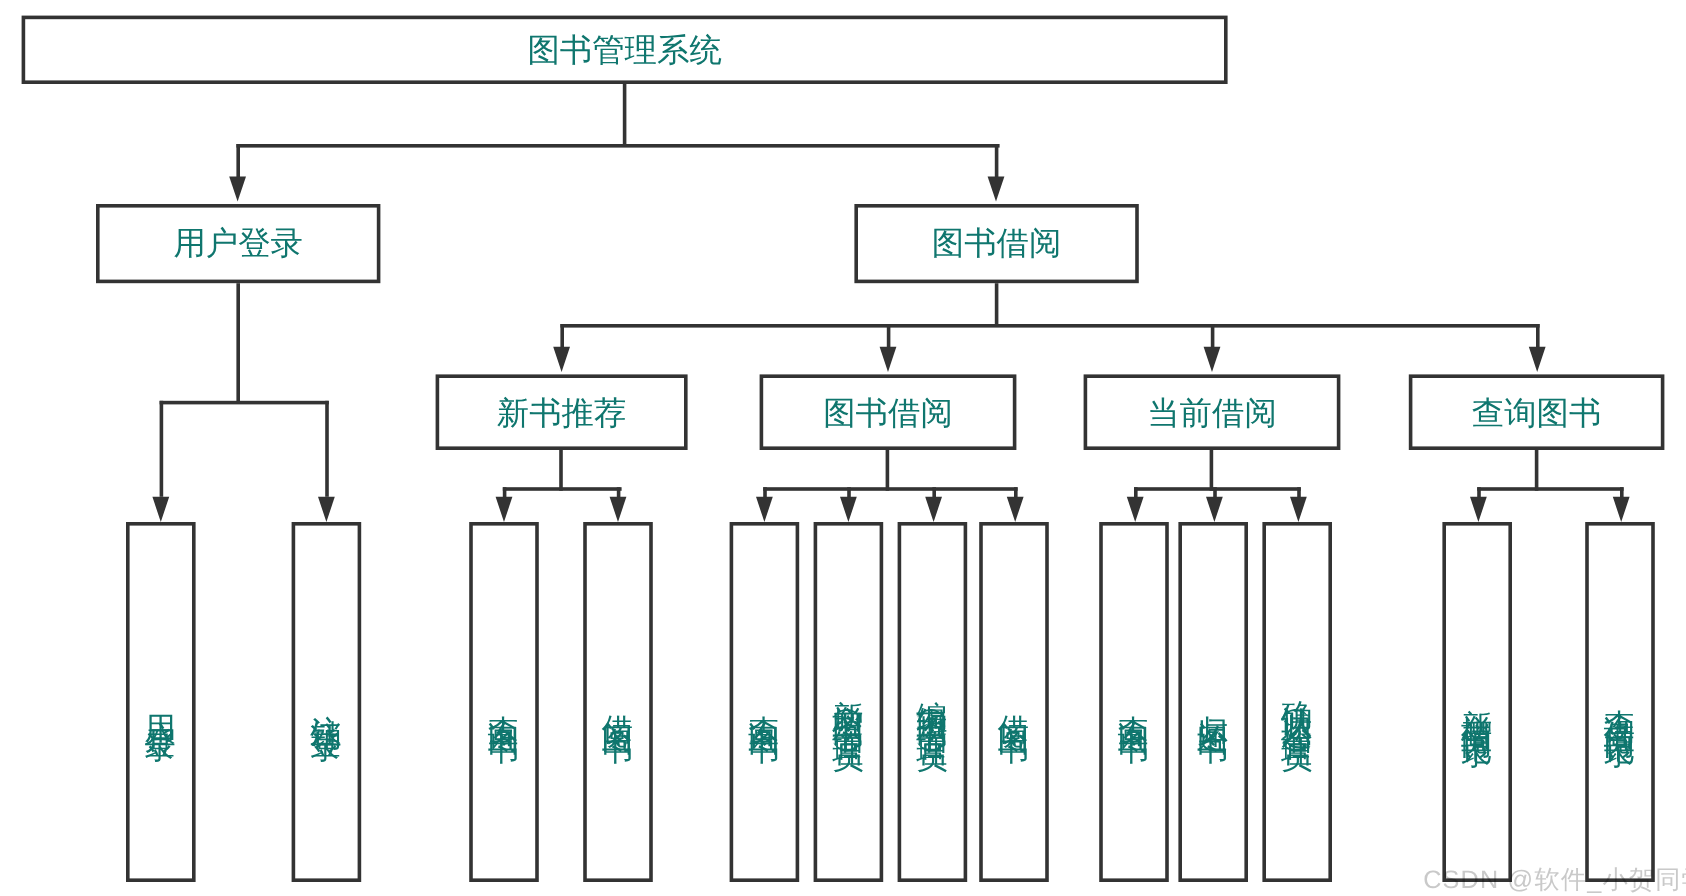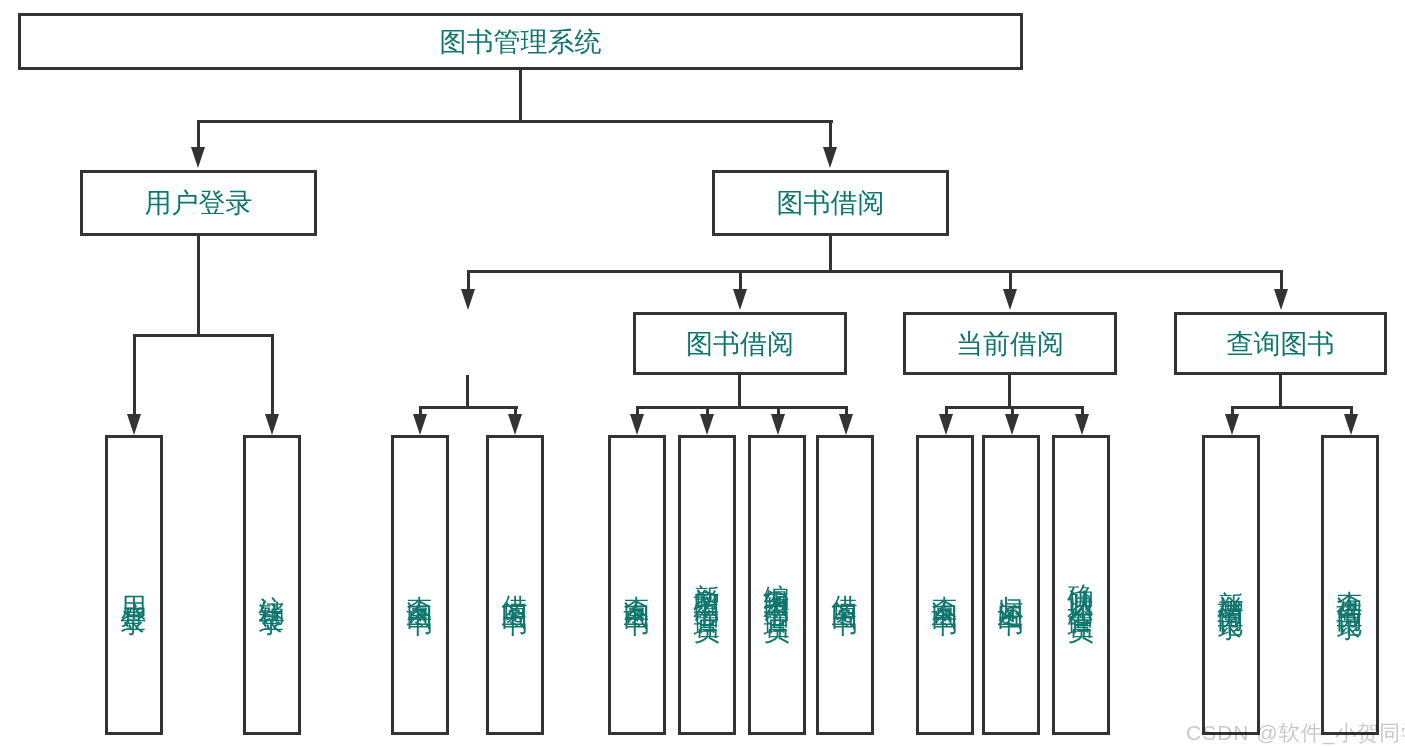--- a/index.html
+++ b/index.html
@@ -91,20 +91,21 @@
   <div class="hline" style="left:467px; top:270px; width:816px;"></div>
   <div class="vline" style="left:467px; top:270px; height:22px;"></div>
   <div class="arrow" style="left:461px; top:289px;"></div>
   <div class="vline" style="left:739px; top:270px; height:22px;"></div>
   <div class="arrow" style="left:733px; top:289px;"></div>
   <div class="vline" style="left:1009px; top:270px; height:22px;"></div>
   <div class="arrow" style="left:1003px; top:289px;"></div>
   <div class="vline" style="left:1280px; top:270px; height:22px;"></div>
   <div class="arrow" style="left:1274px; top:289px;"></div>
 
+  <div class="box" style="left:363px; top:312px; width:210px; height:63px;">新书推荐</div>
   <div class="box" style="left:903px; top:312px; width:214px; height:63px;">当前借阅</div>
   <div class="box" style="left:633px; top:312px; width:214px; height:63px;">图书借阅</div>
   <div class="box" style="left:1174px; top:312px; width:213px; height:63px;">查询图书</div>
 
   <div class="vline" style="left:466px; top:375px; height:34px;"></div>
   <div class="vline" style="left:738px; top:375px; height:34px;"></div>
   <div class="vline" style="left:1008px; top:375px; height:34px;"></div>
   <div class="vline" style="left:1279px; top:375px; height:34px;"></div>
 
   <div class="hline" style="left:419px; top:406px; width:99px;"></div>

